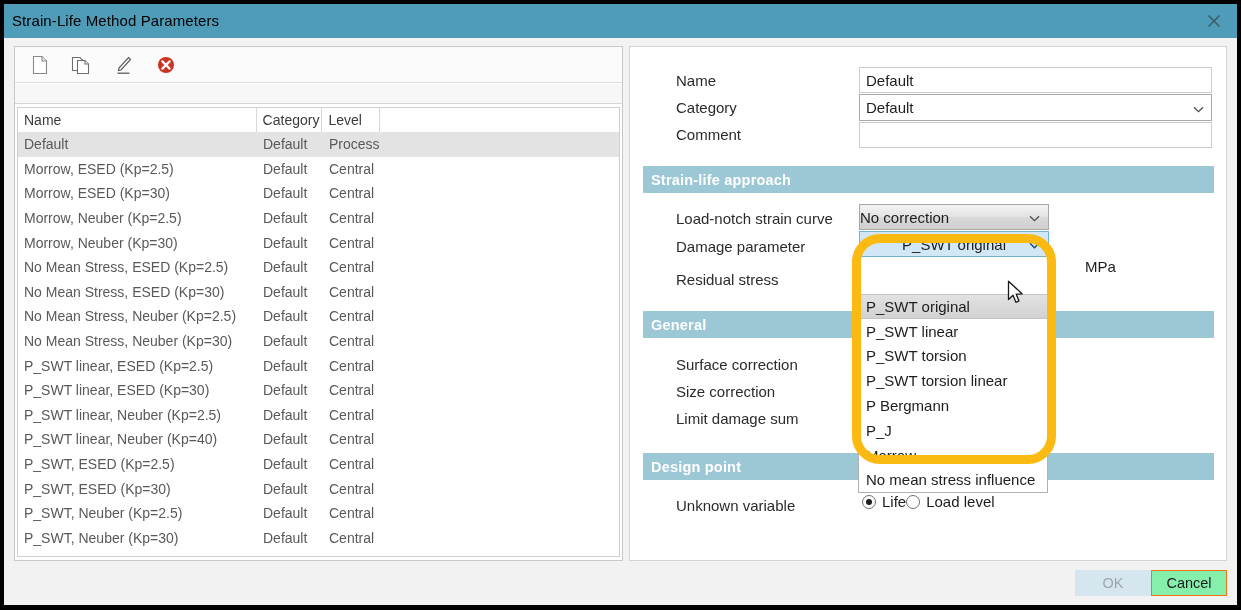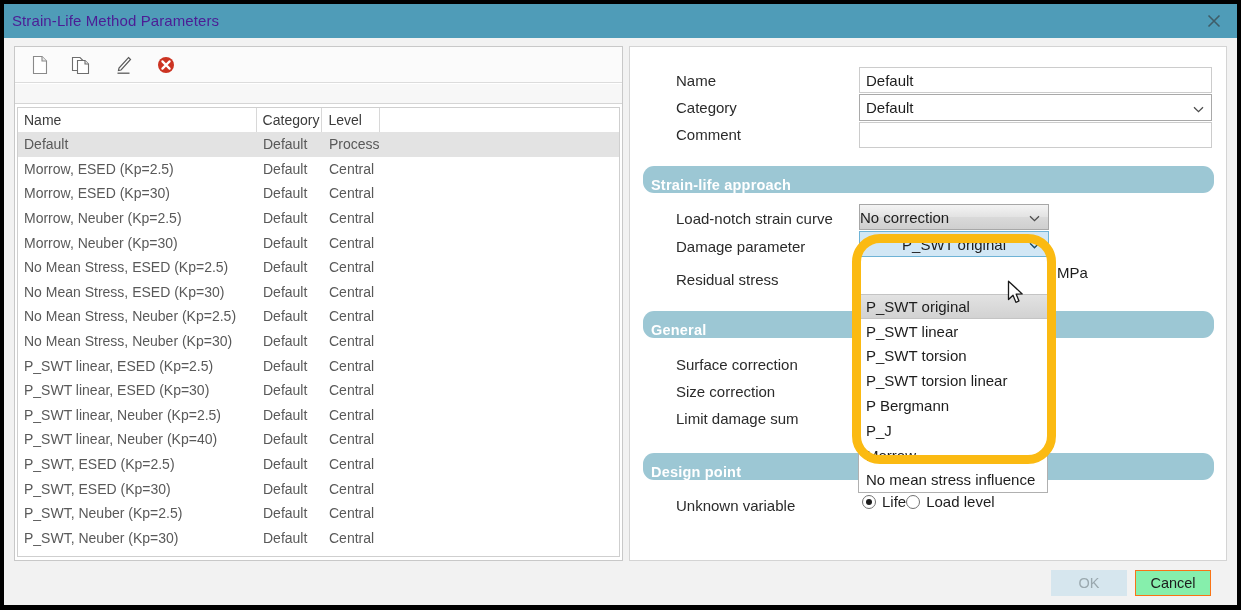--- a/index.html
+++ b/index.html
@@ -29,21 +29,21 @@
     position: absolute;
     left: 0; top: 0;
     width: 1233px; height: 34px;
     background: #4f9cb8;
     box-sizing: border-box;
   }
   #title-text {
     position: absolute;
     left: 8px; top: 8px;
     font-size: 15px;
-    color: #4c1d95;
+    color: #000000;
     letter-spacing: 0.1px;
     white-space: nowrap;
   }
   #close-btn {
     position: absolute;
     right: 0; top: 0;
     width: 46px; height: 34px;
     display: flex;
     align-items: center;
     justify-content: center;
@@ -204,24 +204,23 @@
     right: 7px; top: 50%;
     transform: translateY(-50%);
   }
 
   
   .section {
     position: absolute;
     height: 27px;
     background: #9cc7d4;
     display: flex;
-    align-items: flex-end;
+    align-items: center;
     padding-left: 8px;
     box-sizing: border-box;
-    border-radius: 11px;
   }
   .section-text {
     font-size: 14.5px;
     font-weight: bold;
     color: #ffffff;
     letter-spacing: 0.2px;
   }
 
   
   .combo-btn {
@@ -337,23 +336,22 @@
     position: absolute;
     left: 3px; top: 3px;
     width: 6px; height: 6px;
     border-radius: 50%;
     background: #1d1d1d;
   }
 
   
   #footer-btns {
     position: absolute;
-    right: 26px; top: 532px;
-    display: flex;
-    gap: 8px;
+    right: 10px; top: 532px;
+    display: flex;
   }
   .btn {
     width: 76px; height: 26px;
     display: flex;
     align-items: center;
     justify-content: center;
     font-size: 14.5px;
     box-sizing: border-box;
     cursor: pointer;
   }
@@ -565,21 +563,21 @@
         <span class="chev">
           <svg width="11" height="8" viewBox="0 0 11 8" aria-hidden="true">
             <path d="M1 1.8 L5.5 6.2 L10 1.8" stroke="#1a4a66" stroke-width="1.4" fill="none"></path>
           </svg>
         </span>
       </div>
 
       <div class="frow" style="left:46px; top:219px;">
         <span class="flabel">Residual stress</span>
       </div>
-      <span class="unit" style="left:427px; top:217px;">MPa</span>
+      <span class="unit" style="left:427px; top:211px;padding-left:28px;">MPa</span>
 
       <div class="section" style="left:13px; top:264px; width:571px;">
         <span class="section-text">General</span>
       </div>
 
       <div class="frow" style="left:46px; top:304px;">
         <span class="flabel">Surface correction</span>
       </div>
       <div class="frow" style="left:46px; top:331px;">
         <span class="flabel">Size correction</span>

